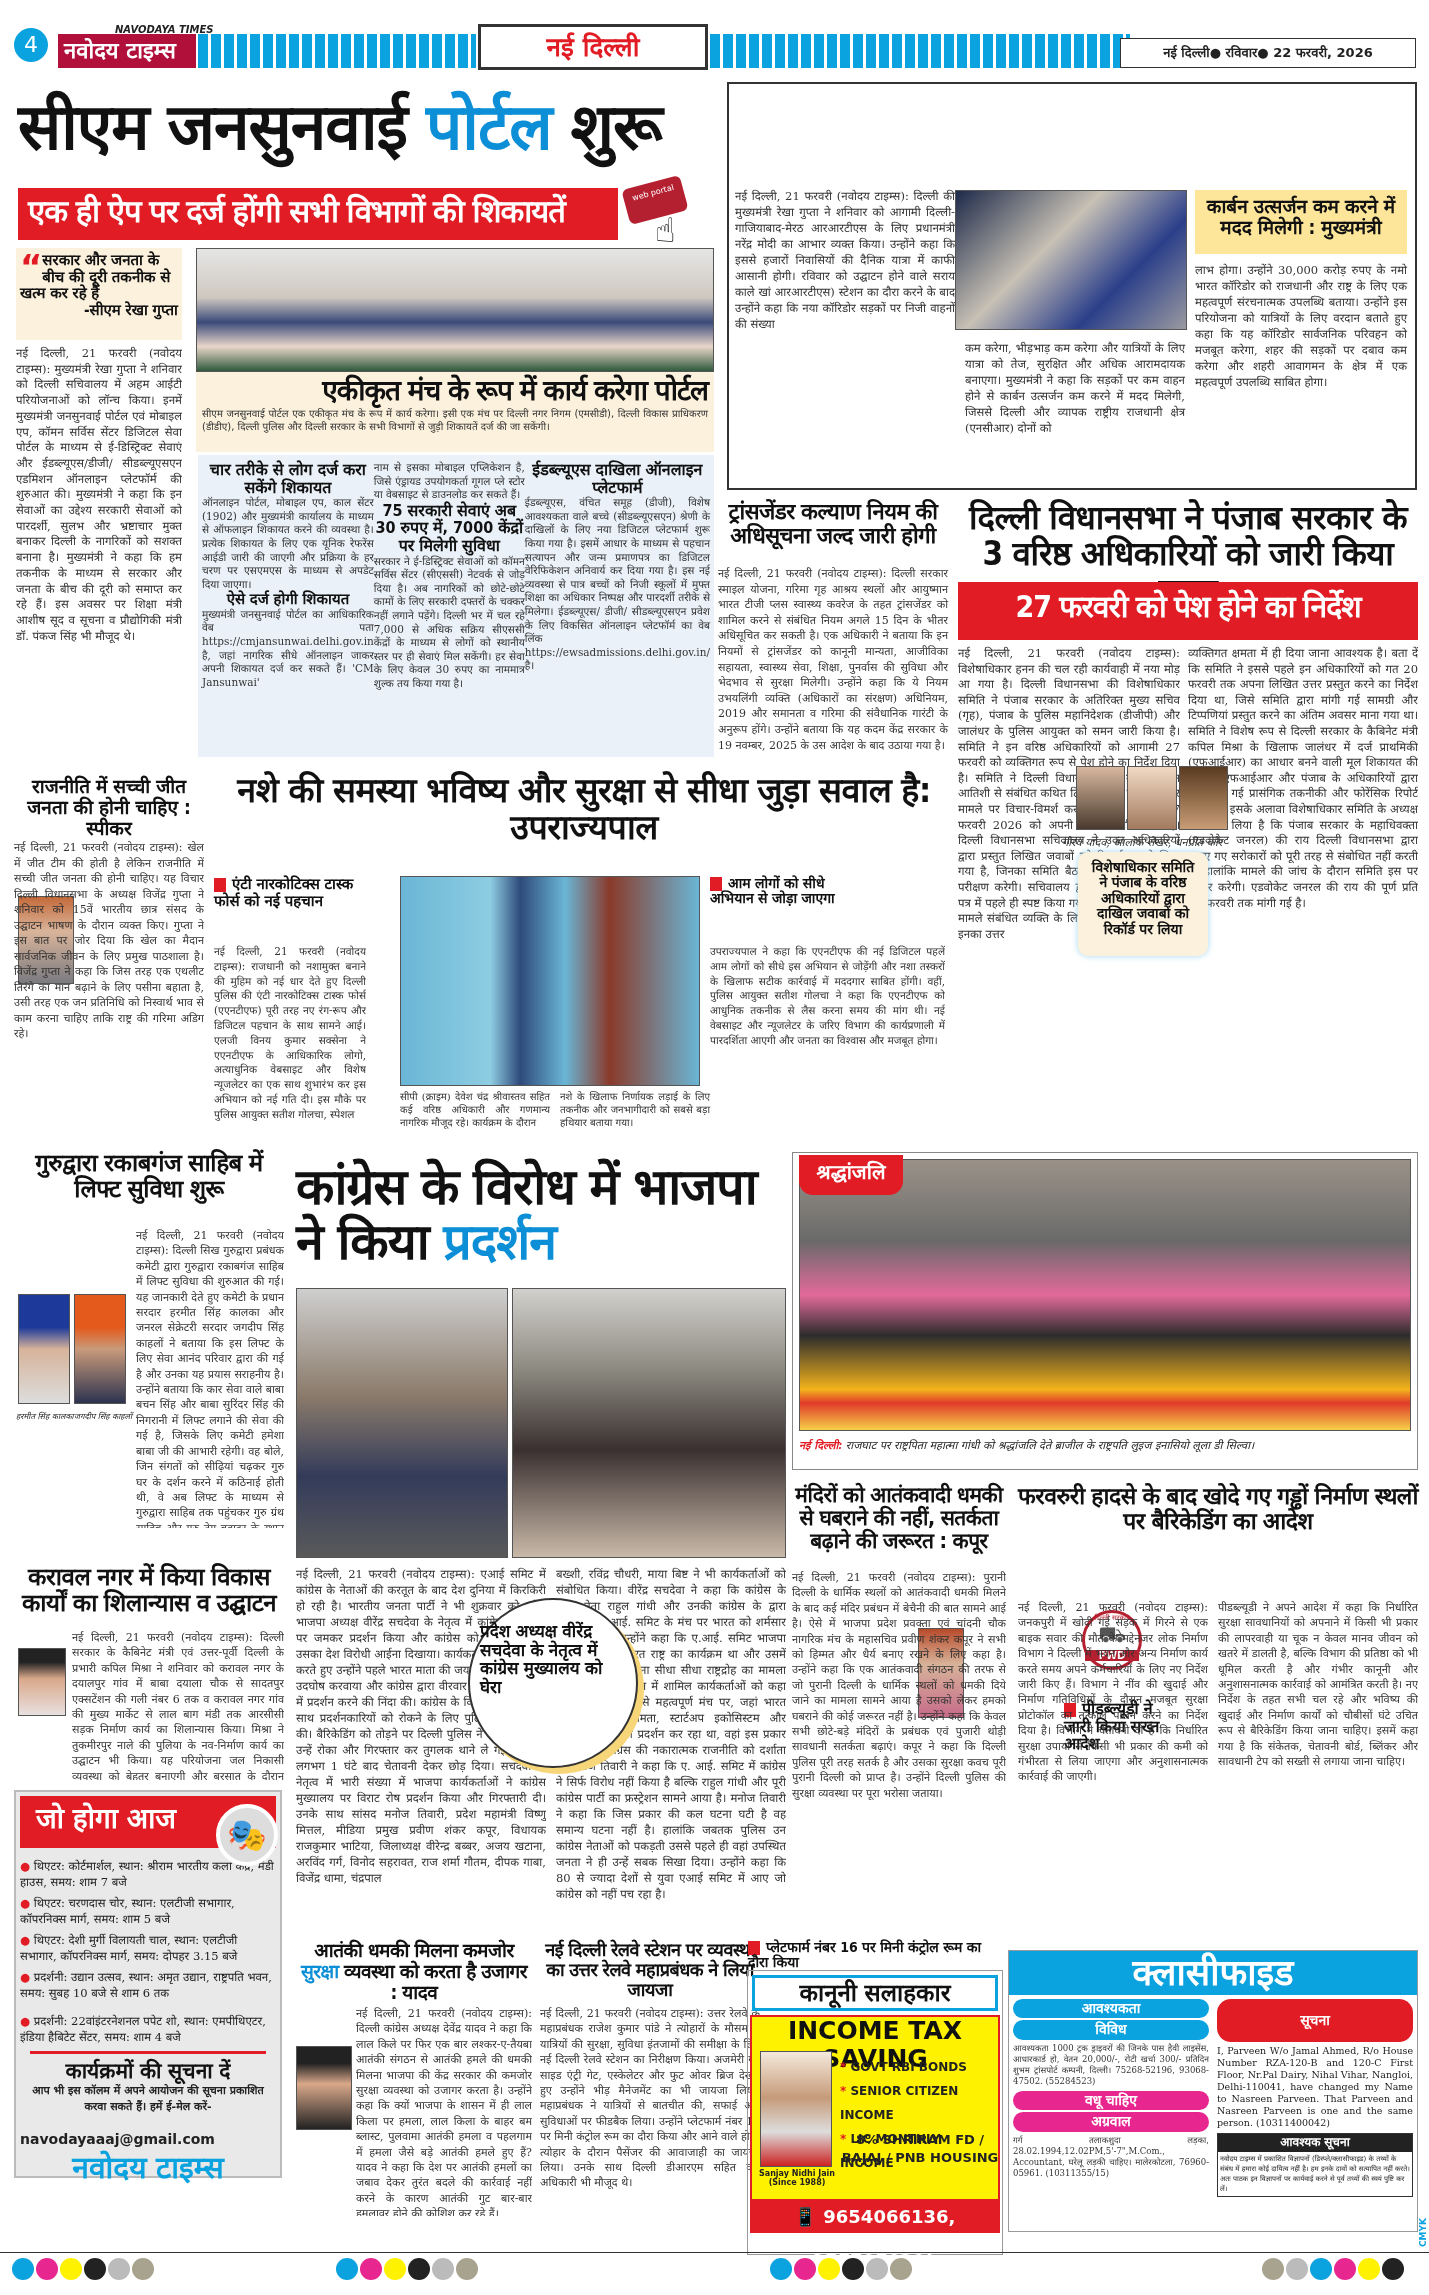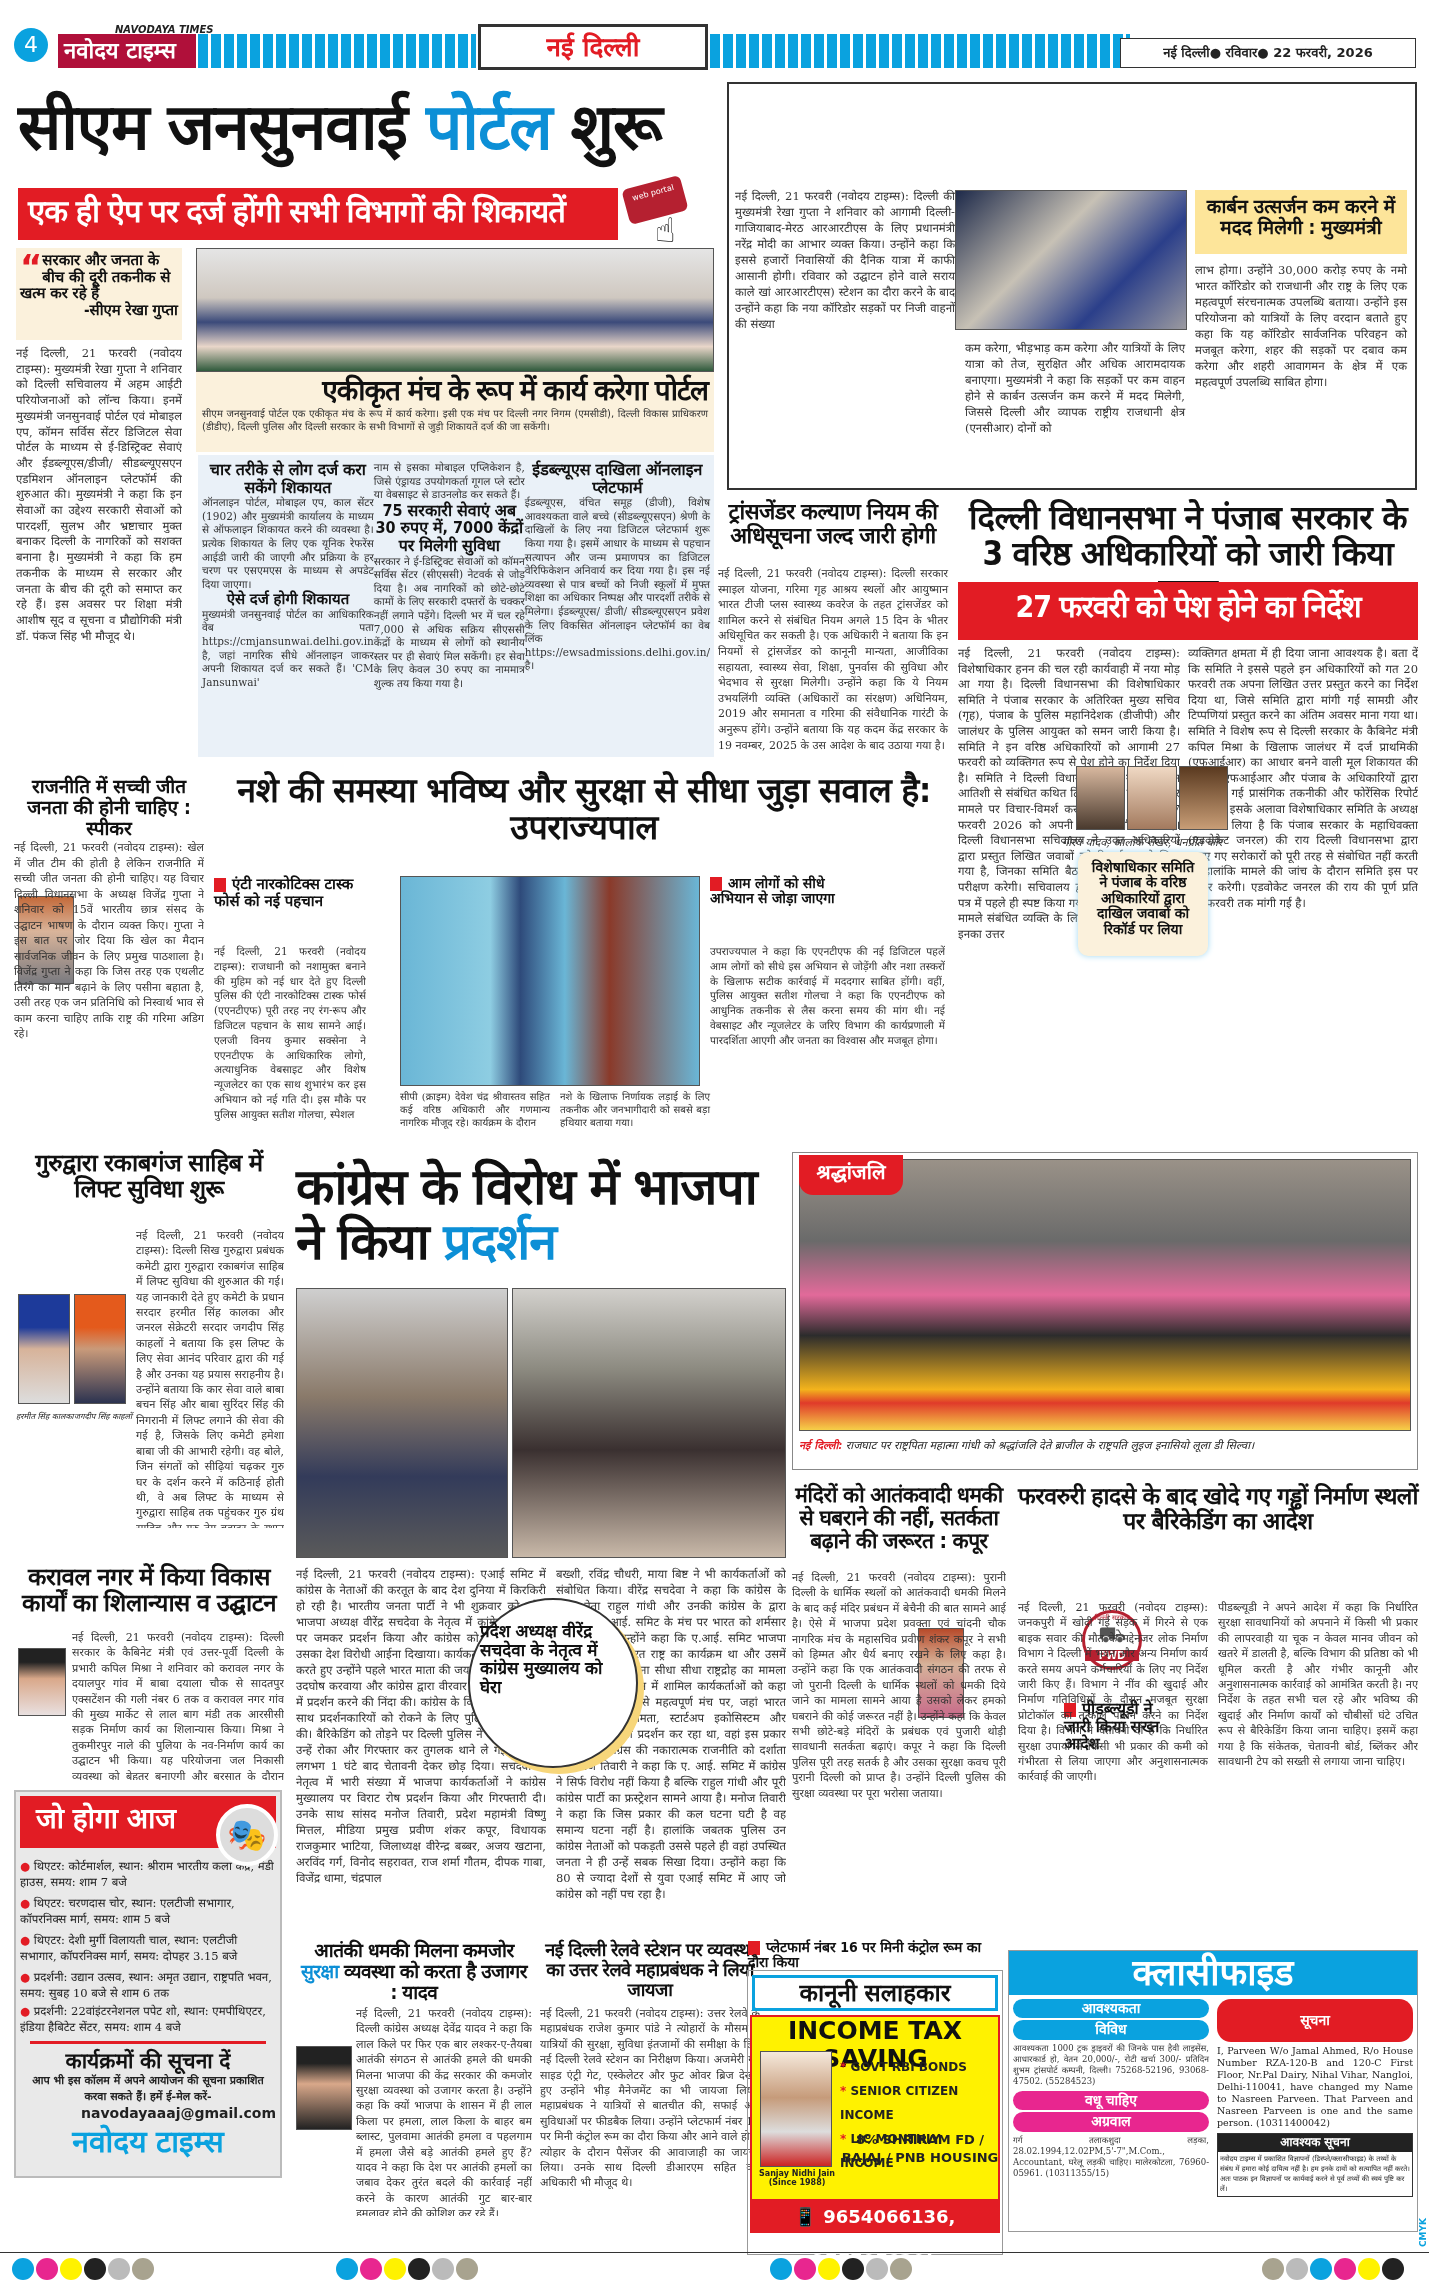--- a/index.html
+++ b/index.html
@@ -146,27 +146,27 @@
 <div class="abs photo" style="left:18px;top:1648px;width:48px;height:68px;background:linear-gradient(#222 20%,#d9a88a 45%,#e9e0e0)"></div>
 <div class="abs txt" style="left:14px;top:1630px;width:270px;height:150px;font-size:11px;line-height:15.4px;padding-left:58px;overflow:hidden">नई दिल्ली, 21 फरवरी (नवोदय टाइम्स): दिल्ली सरकार के कैबिनेट मंत्री एवं उत्तर-पूर्वी दिल्ली के प्रभारी कपिल मिश्रा ने शनिवार को करावल नगर के दयालपुर गांव में बाबा दयाला चौक से सादतपुर एक्सटेंशन की गली नंबर 6 तक व करावल नगर गांव की मुख्य मार्केट से लाल बाग मंडी तक आरसीसी सड़क निर्माण कार्य का शिलान्यास किया। मिश्रा ने तुकमीरपुर नाले की पुलिया के नव-निर्माण कार्य का उद्घाटन भी किया। यह परियोजना जल निकासी व्यवस्था को बेहतर बनाएगी और बरसात के दौरान जलभराव की समस्या से राहत दिलाएगी।</div>
 
 <div class="abs" style="left:14px;top:1790px;width:268px;height:388px;background:#e9e9e9;border:2px solid #bbb;padding:4px">
   <div class="redbar hd" style="height:52px;font-size:28px;color:#fff;padding:8px 16px;letter-spacing:0"><span>जो होगा आज</span></div>
   <div class="abs" style="left:200px;top:12px;width:62px;height:62px;border-radius:50%;background:#ddd;border:4px solid #fff;font-size:32px;text-align:center;line-height:54px">🎭</div>
   <ul style="list-style:none;margin-top:10px;font-size:11.5px;line-height:16px;font-family:'DejaVu Serif',serif">
     <li style="margin-bottom:5px"><span style="color:#e21c24">●</span> <span>थिएटर: कोर्टमार्शल, स्थान: श्रीराम भारतीय कला केंद्र, मंडी हाउस, समय: शाम 7 बजे</span></li>
     <li style="margin-bottom:5px"><span style="color:#e21c24">●</span> <span>थिएटर: चरणदास चोर, स्थान: एलटीजी सभागार, कॉपरनिक्स मार्ग, समय: शाम 5 बजे</span></li>
     <li style="margin-bottom:5px"><span style="color:#e21c24">●</span> <span>थिएटर: देशी मुर्गी विलायती चाल, स्थान: एलटीजी सभागार, कॉपरनिक्स मार्ग, समय: दोपहर 3.15 बजे</span></li>
-    <li style="margin-bottom:2px"><span style="color:#e21c24">●</span> <span>प्रदर्शनी: उद्यान उत्सव, स्थान: अमृत उद्यान, राष्ट्रपति भवन, समय: सुबह 10 बजे से शाम 6 तक</span></li>
+    <li style="margin-bottom:12px"><span style="color:#e21c24">●</span> <span>प्रदर्शनी: उद्यान उत्सव, स्थान: अमृत उद्यान, राष्ट्रपति भवन, समय: सुबह 10 बजे से शाम 6 तक</span></li>
     <li style="margin-bottom:5px"><span style="color:#e21c24">●</span> <span>प्रदर्शनी: 22वांइंटरनेशनल पपेट शो, स्थान: एमपीथिएटर, इंडिया हैबिटेट सेंटर, समय: शाम 4 बजे</span></li>
   </ul>
   <div style="height:3px;background:#e21c24;margin:6px 10px"></div>
   <div class="hd" style="font-size:21px;text-align:center;letter-spacing:0">कार्यक्रमों की सूचना दें</div>
   <div style="font-size:11px;text-align:center;font-weight:bold;line-height:16px">आप भी इस कॉलम में अपने आयोजन की सूचना प्रकाशित करवा सकते हैं। हमें ई-मेल करें-</div>
-  <div style="font-size:14px;text-align:right;font-weight:bold;margin-top:0">navodayaaaj@gmail.com</div>
+  <div style="font-size:14px;text-align:left;font-weight:bold;margin-top:16px">navodayaaaj@gmail.com</div>
   <div class="hd" style="font-size:30px;text-align:center;color:#0aa2df;letter-spacing:0;margin-top:4px">नवोदय टाइम्स</div>
 </div>
 
 <div class="abs hd" style="left:296px;top:1940px;width:236px;font-size:19px;text-align:center;letter-spacing:-0.5px">
   <span>आतंकी धमकी मिलना कमजोर</span>
   <span class="blue">सुरक्षा</span>
   <span>व्यवस्था को करता है उजागर : यादव</span>
 </div>
 <div class="abs photo" style="left:296px;top:2046px;width:56px;height:84px;background:linear-gradient(#222 20%,#d9a88a 45%,#222)"></div>
 <div class="abs txt" style="left:296px;top:2006px;width:236px;height:210px;font-size:11px;line-height:15.4px;padding-left:60px;overflow:hidden">नई दिल्ली, 21 फरवरी (नवोदय टाइम्स): दिल्ली कांग्रेस अध्यक्ष देवेंद्र यादव ने कहा कि लाल किले पर फिर एक बार लश्कर-ए-तैयबा आतंकी संगठन से आतंकी हमले की धमकी मिलना भाजपा की केंद्र सरकार की कमजोर सुरक्षा व्यवस्था को उजागर करता है। उन्होंने कहा कि क्यों भाजपा के शासन में ही लाल किला पर हमला, लाल किला के बाहर बम ब्लास्ट, पुलवामा आतंकी हमला व पहलगाम में हमला जैसे बड़े आतंकी हमले हुए हैं? यादव ने कहा कि देश पर आतंकी हमलों का जबाव देकर तुरंत बदले की कार्रवाई नहीं करने के कारण आतंकी गुट बार-बार हमलावर होने की कोशिश कर रहे हैं।</div>

